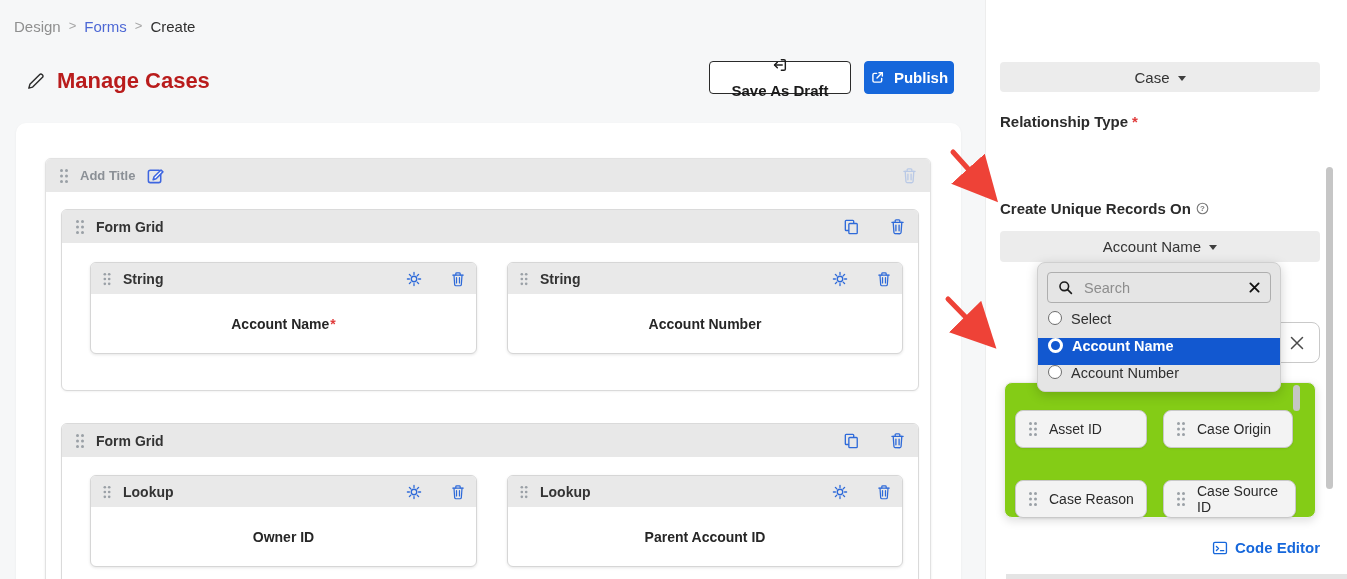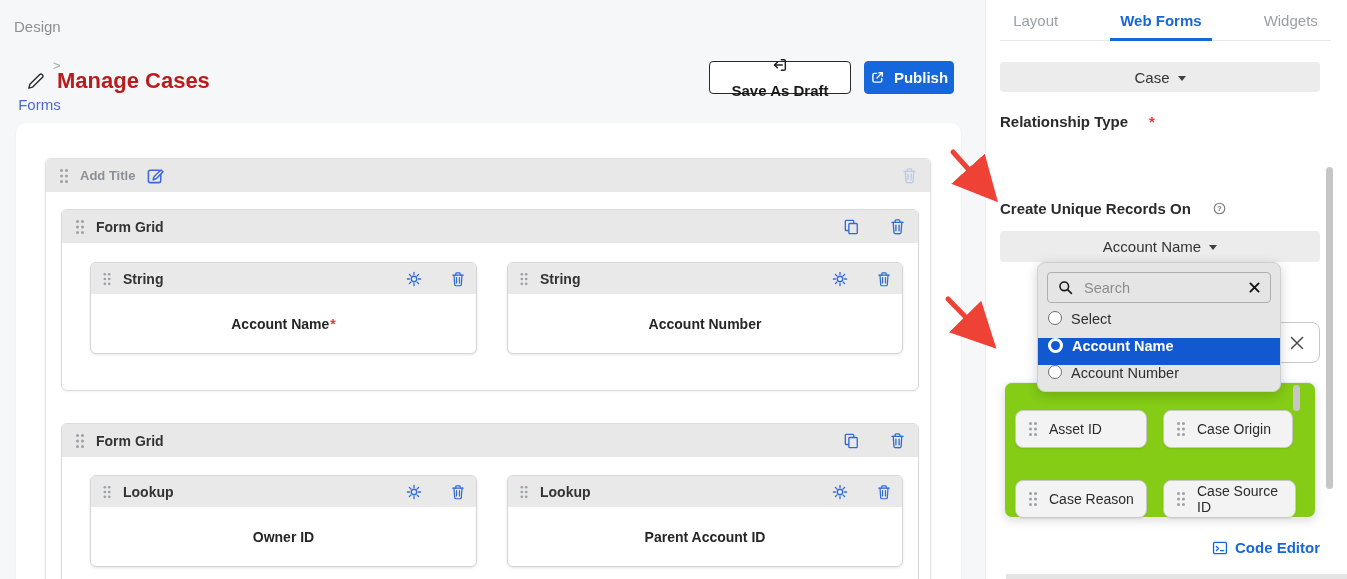--- a/index.html
+++ b/index.html
@@ -4,21 +4,21 @@
 <style>
   html,body{margin:0;padding:0;}
   body{
     width:1347px;height:579px;position:relative;overflow:hidden;
     background:#f6f7f8;color:#2b2b2b;
     font-family:"Liberation Sans","DejaVu Sans",sans-serif;
   }
   .abs{position:absolute;box-sizing:border-box;}
 
   
-  .crumb{display:flex;align-items:flex-end;gap:23px;font-size:15px;flex-direction:column;}
+  .crumb{display:flex;align-items:flex-start;gap:8px;font-size:15px;}
   .crumb .muted{color:#8f8f8f;}
   .crumb .sep{color:#a5a5a5;font-size:13px;}
   .crumb .link{color:#4d68d5;cursor:pointer;}
   .crumb .current{color:#2f2f2f;}
 
   .page-title{display:flex;align-items:center;gap:12px;font-size:22px;font-weight:700;color:#b91c1c;}
 
   .btn{display:flex;align-items:center;justify-content:center;gap:9px;border-radius:4px;
        font-size:15px;font-weight:700;cursor:pointer;}
   .btn-outline{background:#fff;border:1.5px solid #2a2a2a;color:#1b1b1b;flex-direction:column;}
@@ -42,21 +42,21 @@
   .icon{display:inline-flex;line-height:0;}
 
   
   .panel{background:#fff;border-left:1px solid #ededed;}
   .tabs{display:flex;justify-content:center;gap:42px;height:41px;border-bottom:1px solid #e8e8e8;box-sizing:border-box;}
   .tab{font-size:15px;color:#9aa0a6;padding:12px 10px 0;cursor:pointer;box-sizing:border-box;height:41px;}
   .tab.active{color:#1667db;font-weight:700;border-bottom:3px solid #1667db;}
   .dd{background:#ececec;border-radius:4px;display:flex;align-items:center;justify-content:center;gap:8px;
       font-size:15px;color:#333;cursor:pointer;}
   .caret{width:0;height:0;border-left:4.5px solid transparent;border-right:4.5px solid transparent;border-top:5px solid #3f3f3f;margin-top:2px;}
-  .plabel{font-size:15px;font-weight:700;color:#2b2b2b;display:flex;align-items:center;gap:20px;}
+  .plabel{font-size:15px;font-weight:700;color:#2b2b2b;display:flex;align-items:center;gap:3px;}
 
   .ddpanel{background:#e5e5e5;border:1px solid #cfcfcf;border-radius:8px;box-shadow:0 3px 12px rgba(0,0,0,.18);z-index:30;margin-left:37px;}
   .searchbox{display:flex;align-items:center;gap:9px;margin:9px 9px 8px;height:31px;border:1px solid #aeaeae;border-radius:4px;padding:0 10px;box-sizing:border-box;}
   .searchbox input{border:none;outline:none;flex:1;font-size:14.5px;font-family:inherit;color:#333;background:transparent;min-width:0;}
   .searchbox input::placeholder{color:#8d8d8d;}
   .opt{display:flex;align-items:flex-start;gap:9px;height:27px;padding:0 10px;font-size:14.5px;color:#2f2f2f;cursor:pointer;}
   .opt .radio{width:12px;height:12px;border:1.5px solid #6d6d6d;border-radius:50%;background:#fff;flex:none;}
   .opt.sel{background:#1258d0;color:#fff;font-weight:700;}
   .opt.sel .radio{width:9px;height:9px;border:3px solid #fff;background:transparent;}
 
@@ -385,25 +385,20 @@
         <div class="card-body">
           <span>Parent Account ID</span>
         </div>
       </div>
     </div>
   </div>
 </div>
 
 <div class="abs panel" style="left:985px;top:0;width:362px;height:579px;">
 
-  <div class="abs tabs" style="left:14px;top:0;width:331px;">
-    <span class="tab">Layout</span>
-    <span class="tab active">Web Forms</span>
-    <span class="tab">Widgets</span>
-  </div>
 
   <div class="abs dd" style="left:14px;top:62px;width:320px;height:30px;">
     <span>Case</span>
     <span class="caret"></span>
   </div>
 
   <div class="abs plabel" style="left:14px;top:113px;">
     <span>Relationship Type</span>
       <span class="req">*</span>
   </div>

